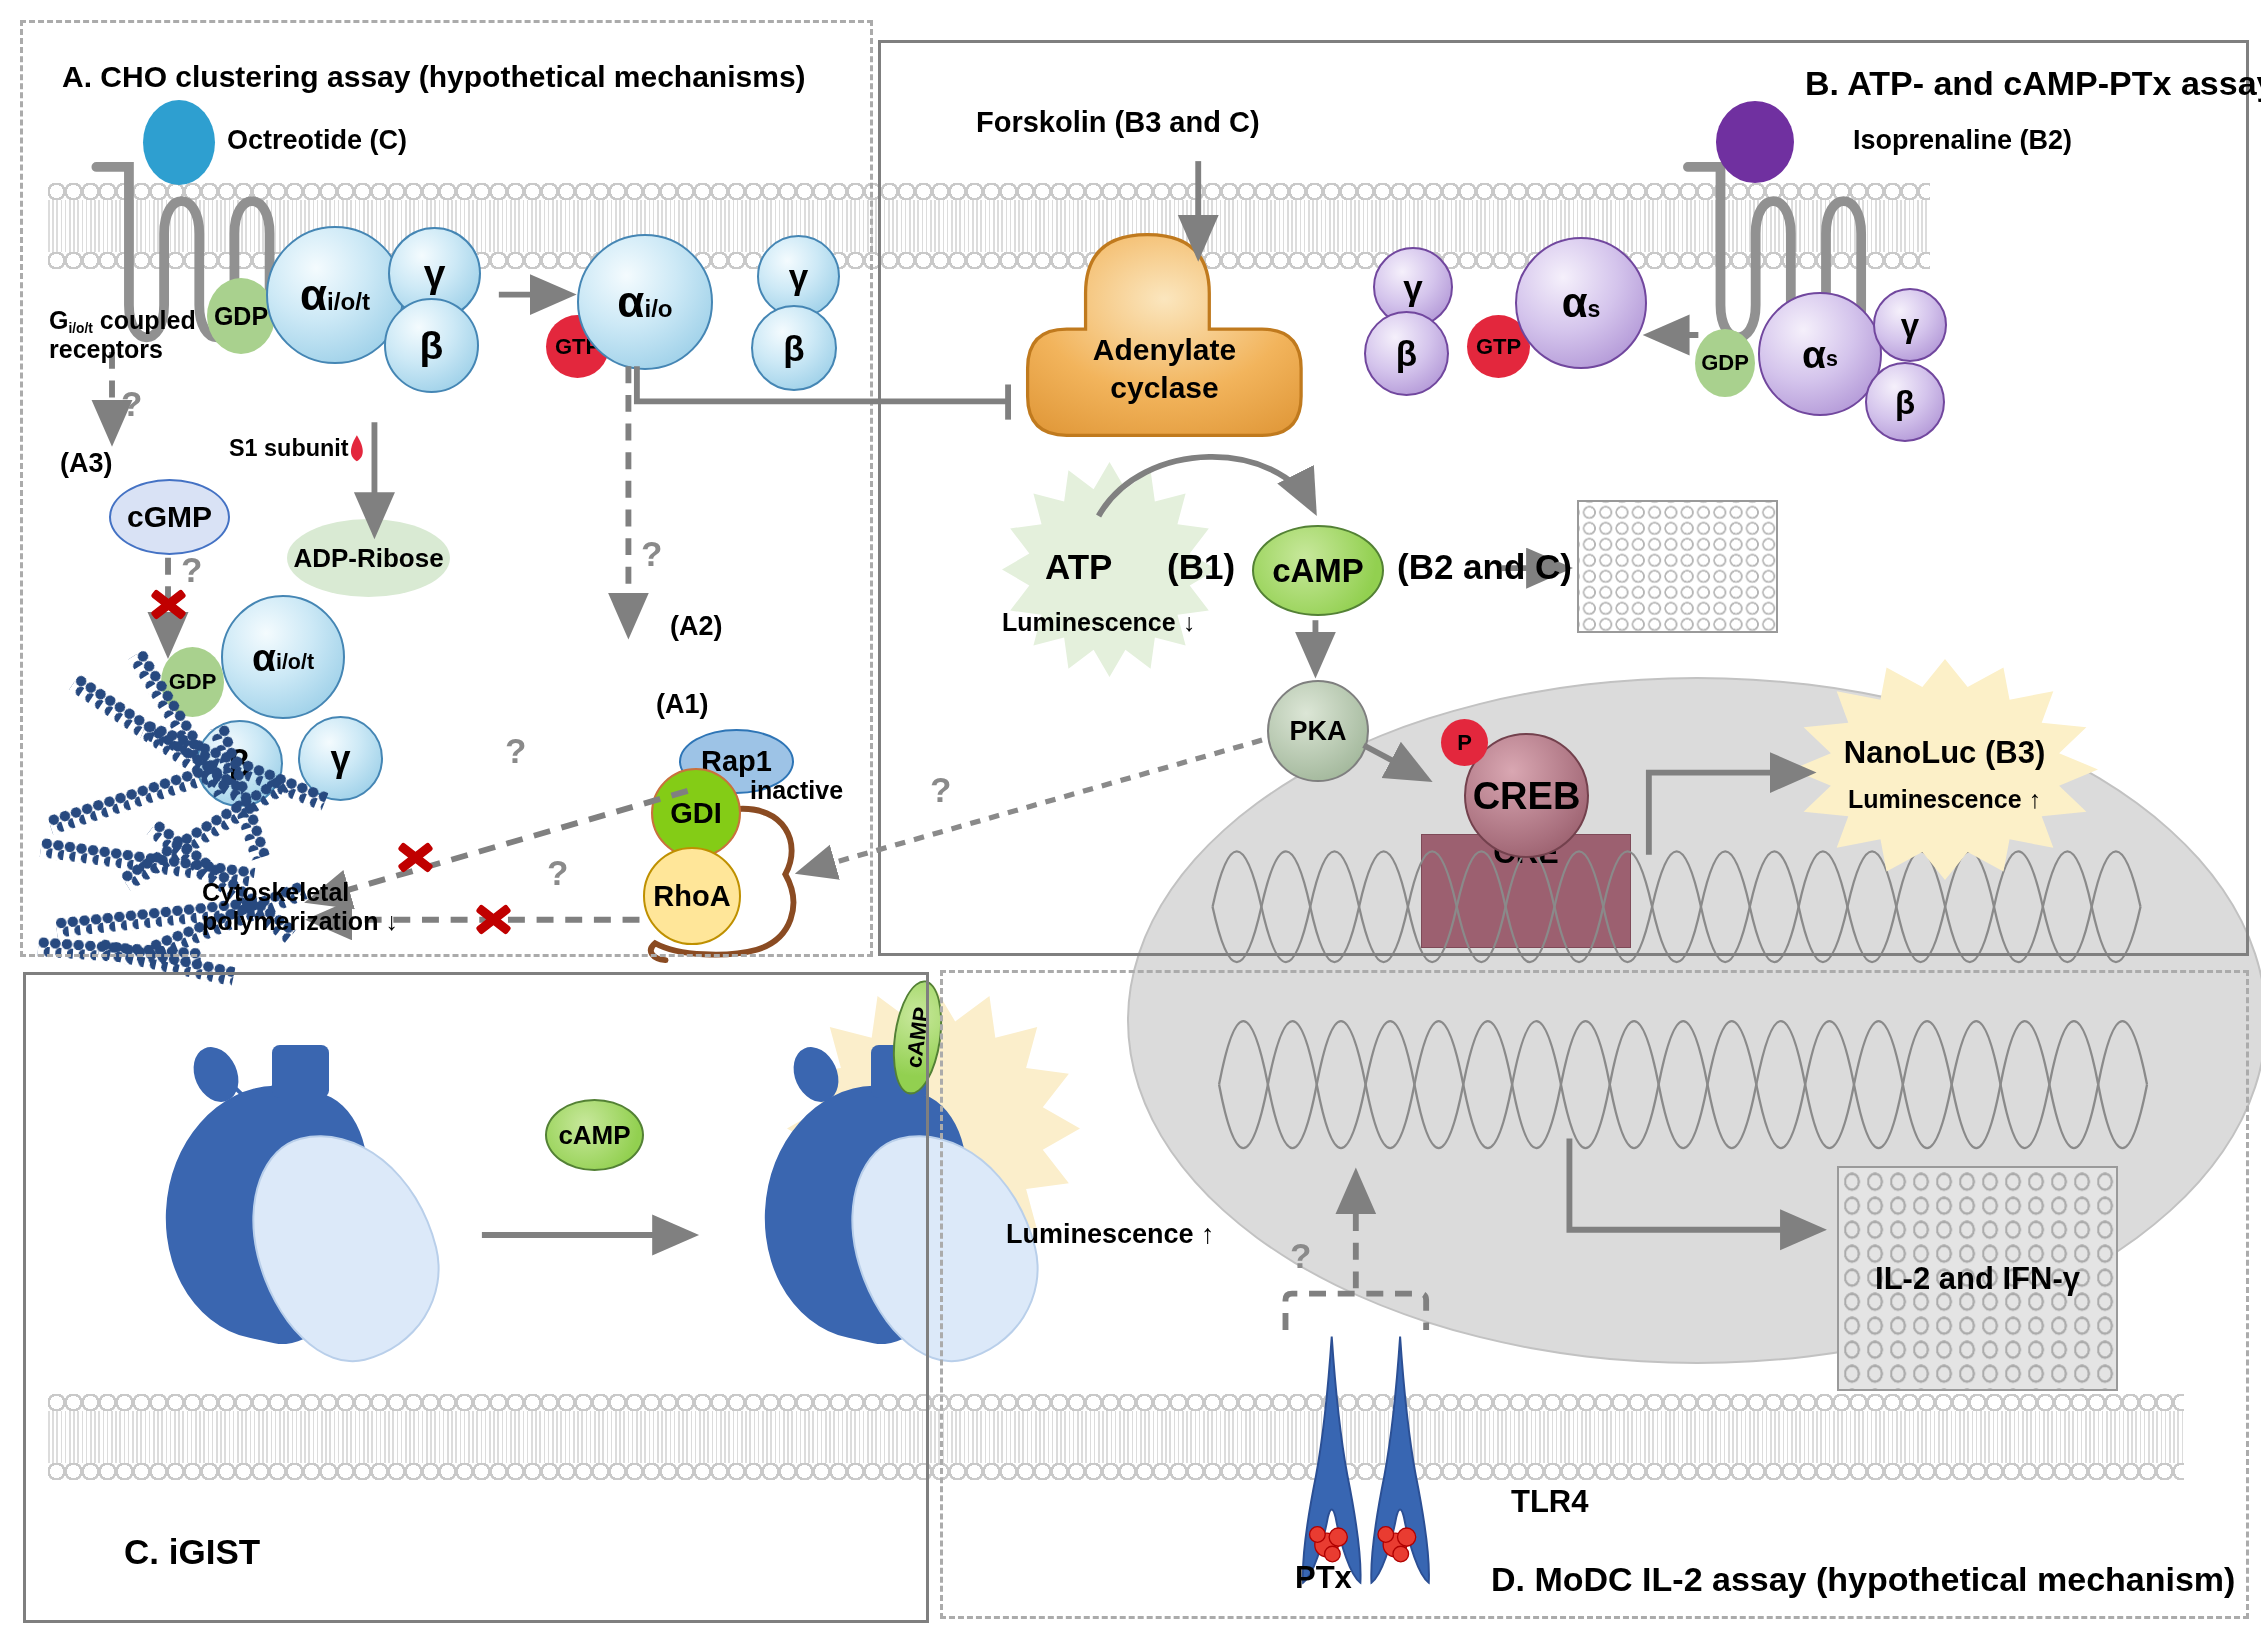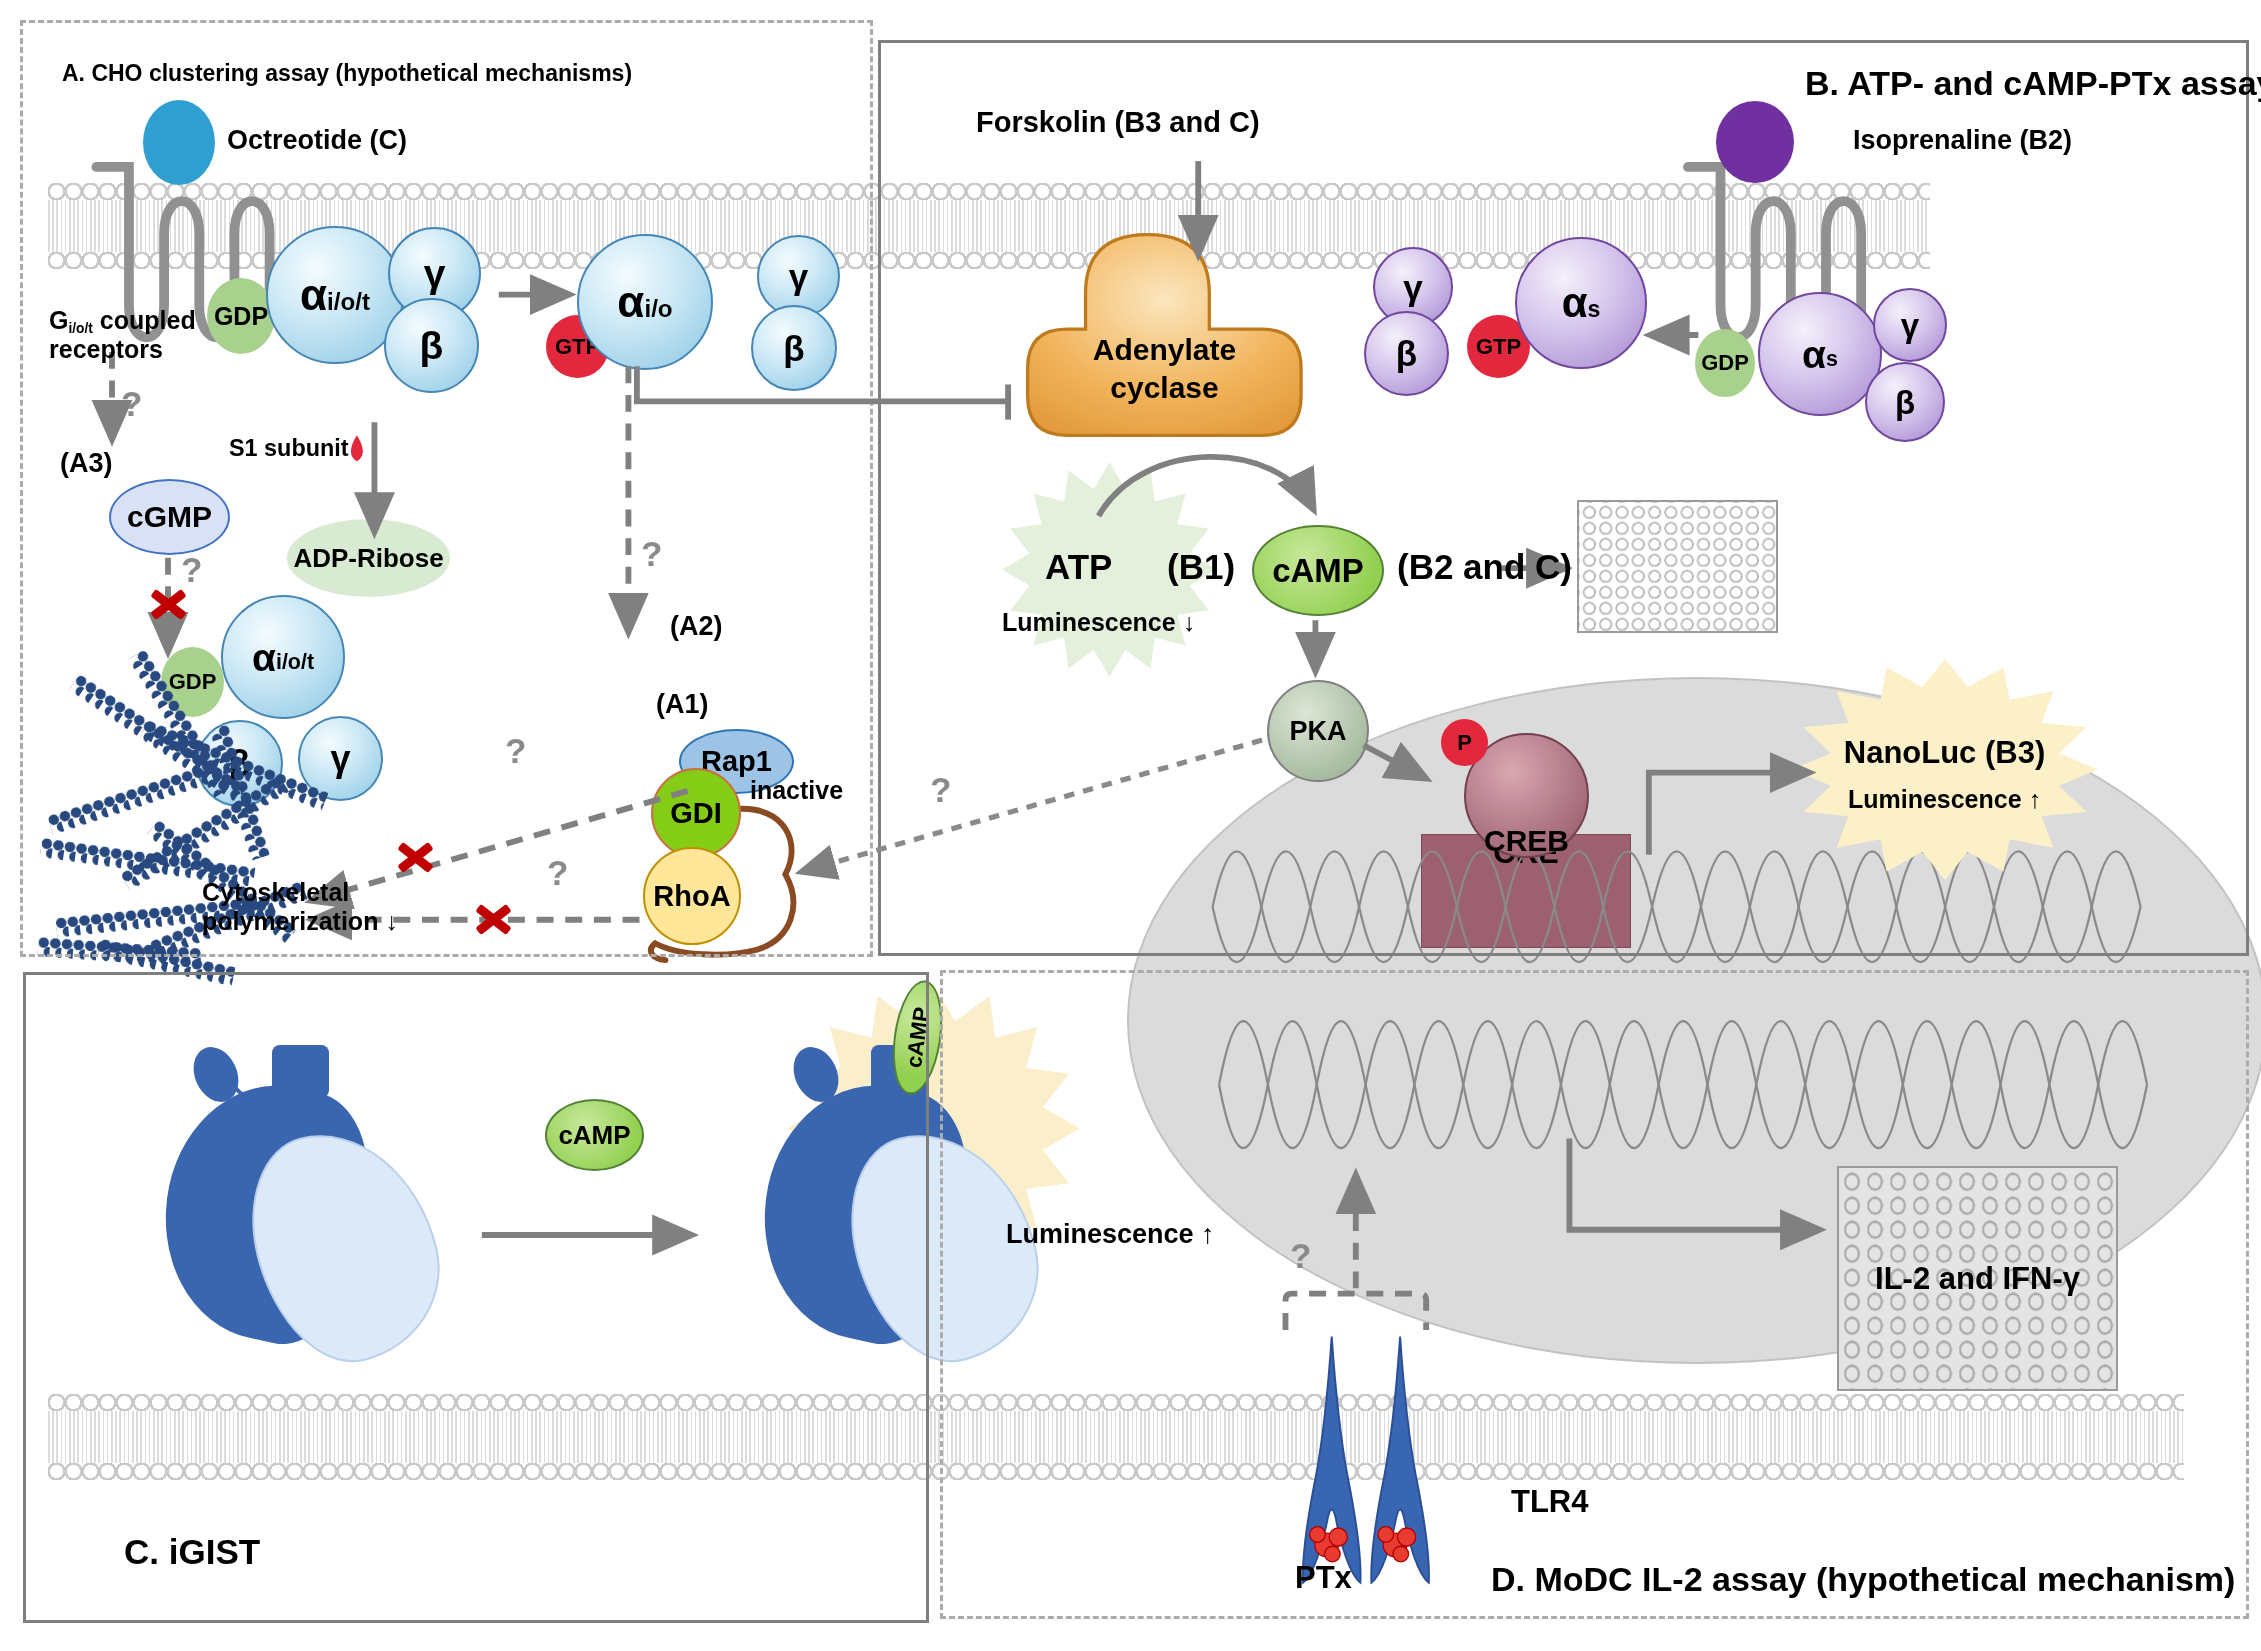--- a/index.html
+++ b/index.html
@@ -118,21 +118,21 @@
 
     <path d="M355,1662 Q385,1706 420,1668" fill="none" stroke="#3A66B0" stroke-width="6"></path>
     <path d="M1275,1662 Q1305,1706 1340,1668" fill="none" stroke="#3A66B0" stroke-width="6"></path>
   </svg>
 
   <div class="panel pA"></div>
   <div class="panel pB"></div>
   <div class="panel pC"></div>
   <div class="panel pD"></div>
 
-  <span class="lbl" style="left:62px;top:60px;font-size:23px;">A. CHO clustering assay (hypothetical mechanisms)</span>
+  <span class="lbl" style="left:62px;top:60px;font-size:30px;">A. CHO clustering assay (hypothetical mechanisms)</span>
 
   <div class="circ flat" style="left:143px;top:100px;width:72px;height:85px;background:#2E9FD0;z-index:4;"></div>
   <span class="lbl" style="left:227px;top:125px;font-size:27px;">Octreotide (C)</span>
 
   <span class="lbl" style="left:49px;top:306px;font-size:25px;">
     <span>G</span><span class="gsub">i/o/t</span><span> coupled</span><br>
     <span>receptors</span>
   </span>
 
   <div class="circ greenchip" style="left:207px;top:278px;width:68px;height:76px;font-size:25px;">
@@ -278,21 +278,21 @@
 
   <div class="plate" style="left:1577px;top:500px;width:197px;height:129px;"></div>
 
   <div class="circ" style="left:1267px;top:680px;width:98px;height:98px;background:radial-gradient(circle at 38% 32%,#DCE6D6,#A3B89C 80%);border:2px solid #7F7F7F;font-size:27px;">
     <span>PKA</span>
     </div>
 
   <div class="circ redchip" style="left:1441px;top:719px;width:47px;height:47px;font-size:22px;z-index:5;">
     <span>P</span>
     </div>
-  <div class="circ" style="left:1464px;top:733px;width:121px;height:121px;background:radial-gradient(circle at 38% 30%,#D9A7B2,#A9707E 65%,#8E5260);border:2px solid #73414D;font-size:30px;z-index:4;align-items:flex-end;">
+  <div class="circ" style="left:1464px;top:733px;width:121px;height:121px;background:radial-gradient(circle at 38% 30%,#D9A7B2,#A9707E 65%,#8E5260);border:2px solid #73414D;font-size:38px;z-index:4;">
     <span>CREB</span>
     </div>
 
   <div class="burst" style="left:1792px;top:659px;width:306px;height:221px;background:#FCF0C8;"></div>
   <span class="lbl" style="left:1814px;top:735px;width:261px;text-align:center;font-size:31px;">NanoLuc (B3)</span>
   <span class="lbl" style="left:1814px;top:785px;width:261px;text-align:center;font-size:25px;">Luminescence ↑</span>
 
   <span class="q" style="left:930px;top:770px;">?</span>
 
   <div class="plate plate2" style="left:1837px;top:1166px;width:277px;height:221px;">

